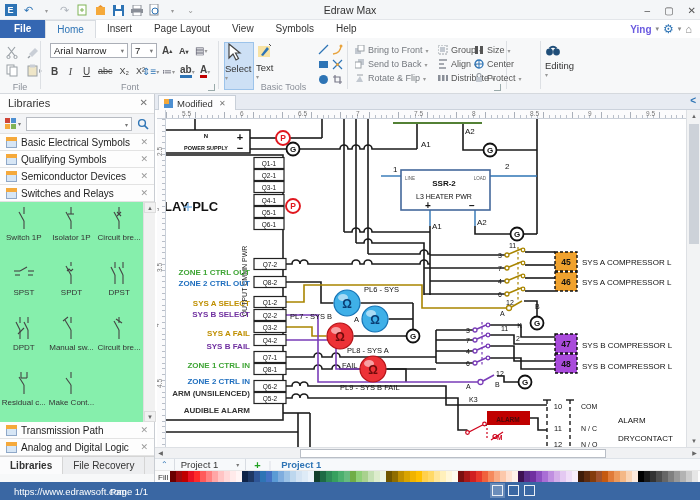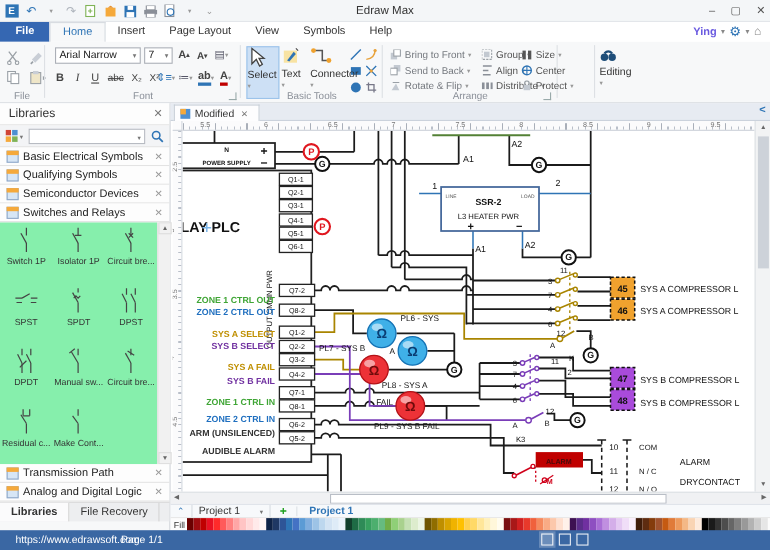--- a/index.html
+++ b/index.html
@@ -285,46 +285,36 @@
           <circle cx="11.5" cy="10" r="3.4" fill="#1F4E79"></circle>
           <path d="M4.5,6.5 Q8,3 11.5,6.5" stroke="#1F4E79" stroke-width="2" fill="none"></path>
         </svg>
       <span class="blabel">Editing</span>
       <span class="car7">▾</span>
     </div>
 
     <div class="rgroup-caption" style="left:0px;width:40px;">File</div>
     <div class="rgroup-caption" style="left:42px;width:176px;">Font</div>
     <div class="rgroup-caption" style="left:220px;width:127px;">Basic Tools</div>
-    <div class="rgroup-caption" style="left:349px;width:157px;">Arrange</div>
     <div class="launcher" style="left:208px;"></div>
     <div class="launcher" style="left:494px;"></div>
   <div class="bigbtn sel" style="left: 224px; width: 30px;">
         <svg width="18" height="18" viewBox="0 0 18 18">
           <path d="M4,1 L4,15 L8,11 L11,17 L13.5,15.5 L10.5,10 L15,10 Z" fill="#fff" stroke="#444" stroke-width="1.2"></path>
         </svg>
         <span class="blabel">Select</span>
         <span class="car7">▾</span>
       </div>
       <div class="bigbtn" style="left: 256px; width: 24px;">
         <svg width="18" height="18" viewBox="0 0 18 18">
           <rect x="2" y="4" width="12" height="11" fill="#F8E3A3"></rect>
           <path d="M5,13 L11,5 L13,7 L7,14 Z" fill="#2E74B5"></path>
           <path d="M13,2 l2,2" stroke="#444"></path>
         </svg>
         <span class="blabel">Text</span>
-        <span class="car7">▾</span>
-      </div>
-      <div class="bigbtn" style="left: 282px; width: 36px;">
-        <svg width="20" height="18" viewBox="0 0 20 18">
-          <path d="M3,4 H11 V13 H17" fill="none" stroke="#555" stroke-width="1.4"></path>
-          <circle cx="3" cy="4" r="2.2" fill="#F0A22E"></circle>
-          <circle cx="17" cy="13" r="2.2" fill="#F0A22E"></circle>
-        </svg>
-        <span class="blabel">Connector</span>
         <span class="car7">▾</span>
       </div>
       <div class="arr-row" style="left: 355px; top: 7px;">
         <svg width="10" height="10">
           <rect x="0" y="3" width="6" height="6" fill="#c3c9d1"></rect>
           <rect x="3" y="0" width="6" height="6" fill="#fff" stroke="#9aa0a6"></rect>
         </svg>
         <span class="">Bring to Front</span>
         <span class="car7">▾</span>
       </div>

